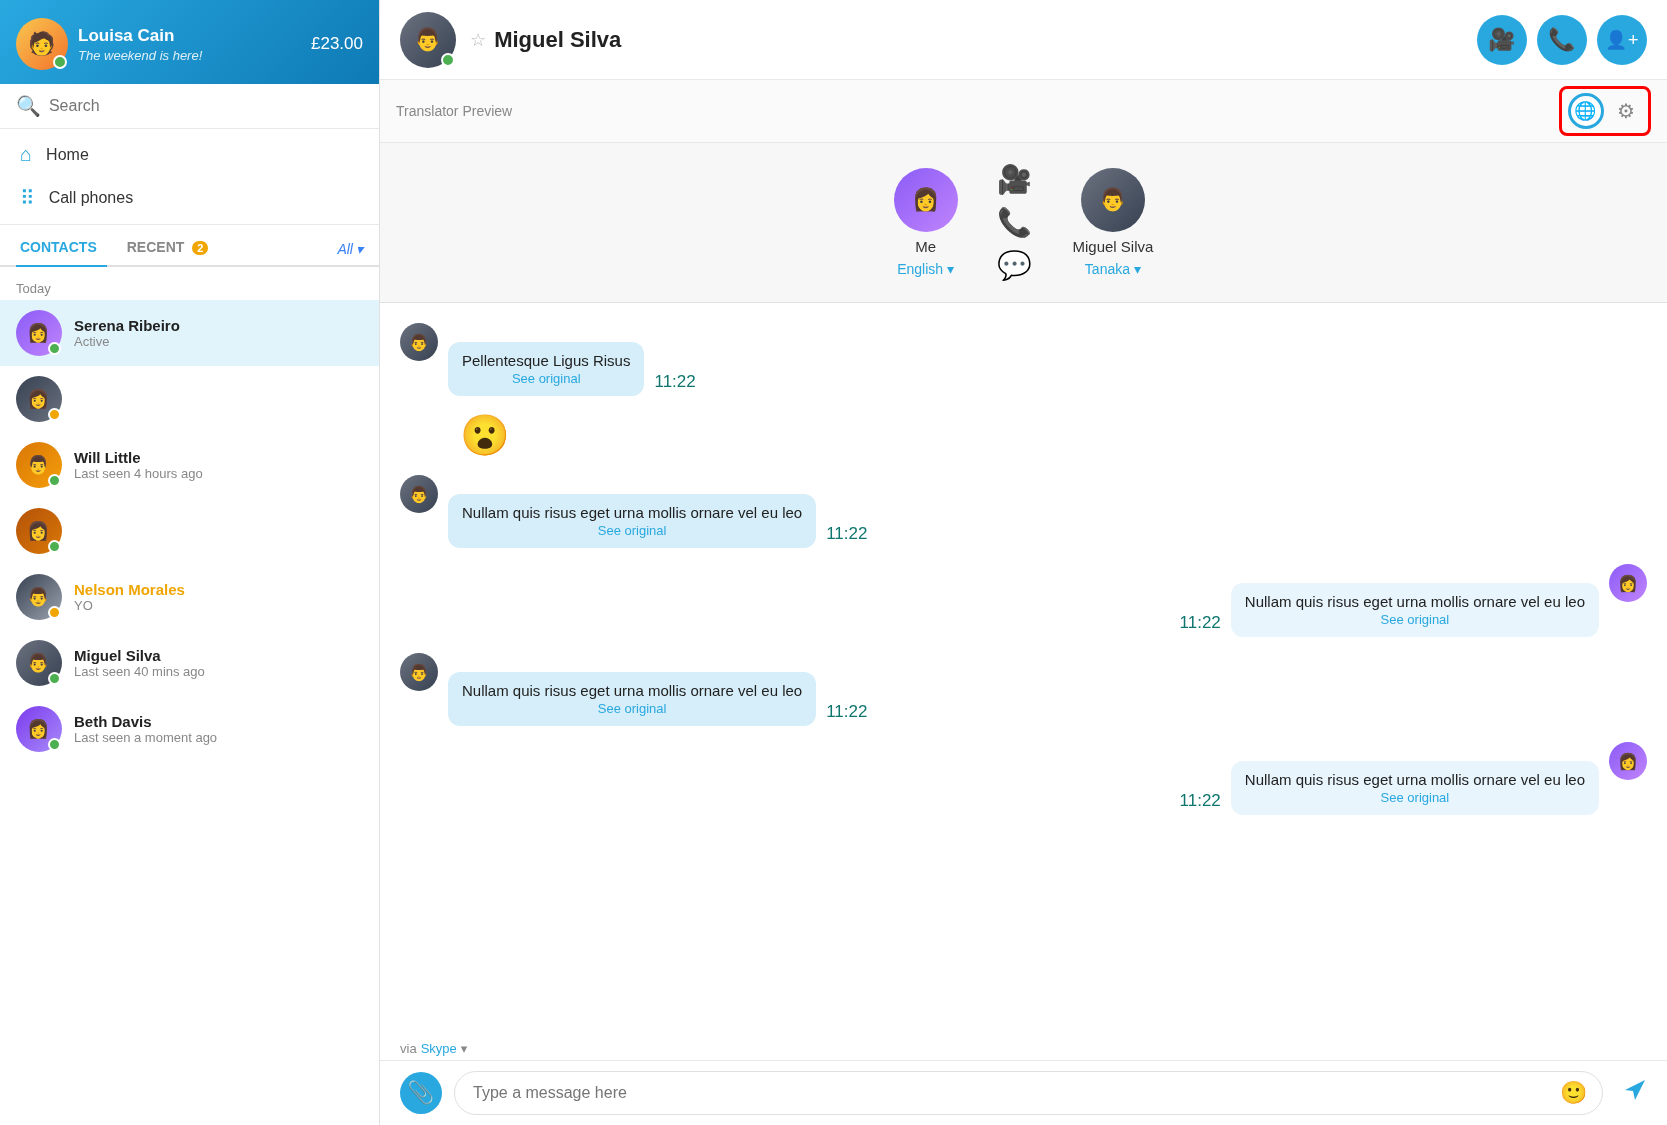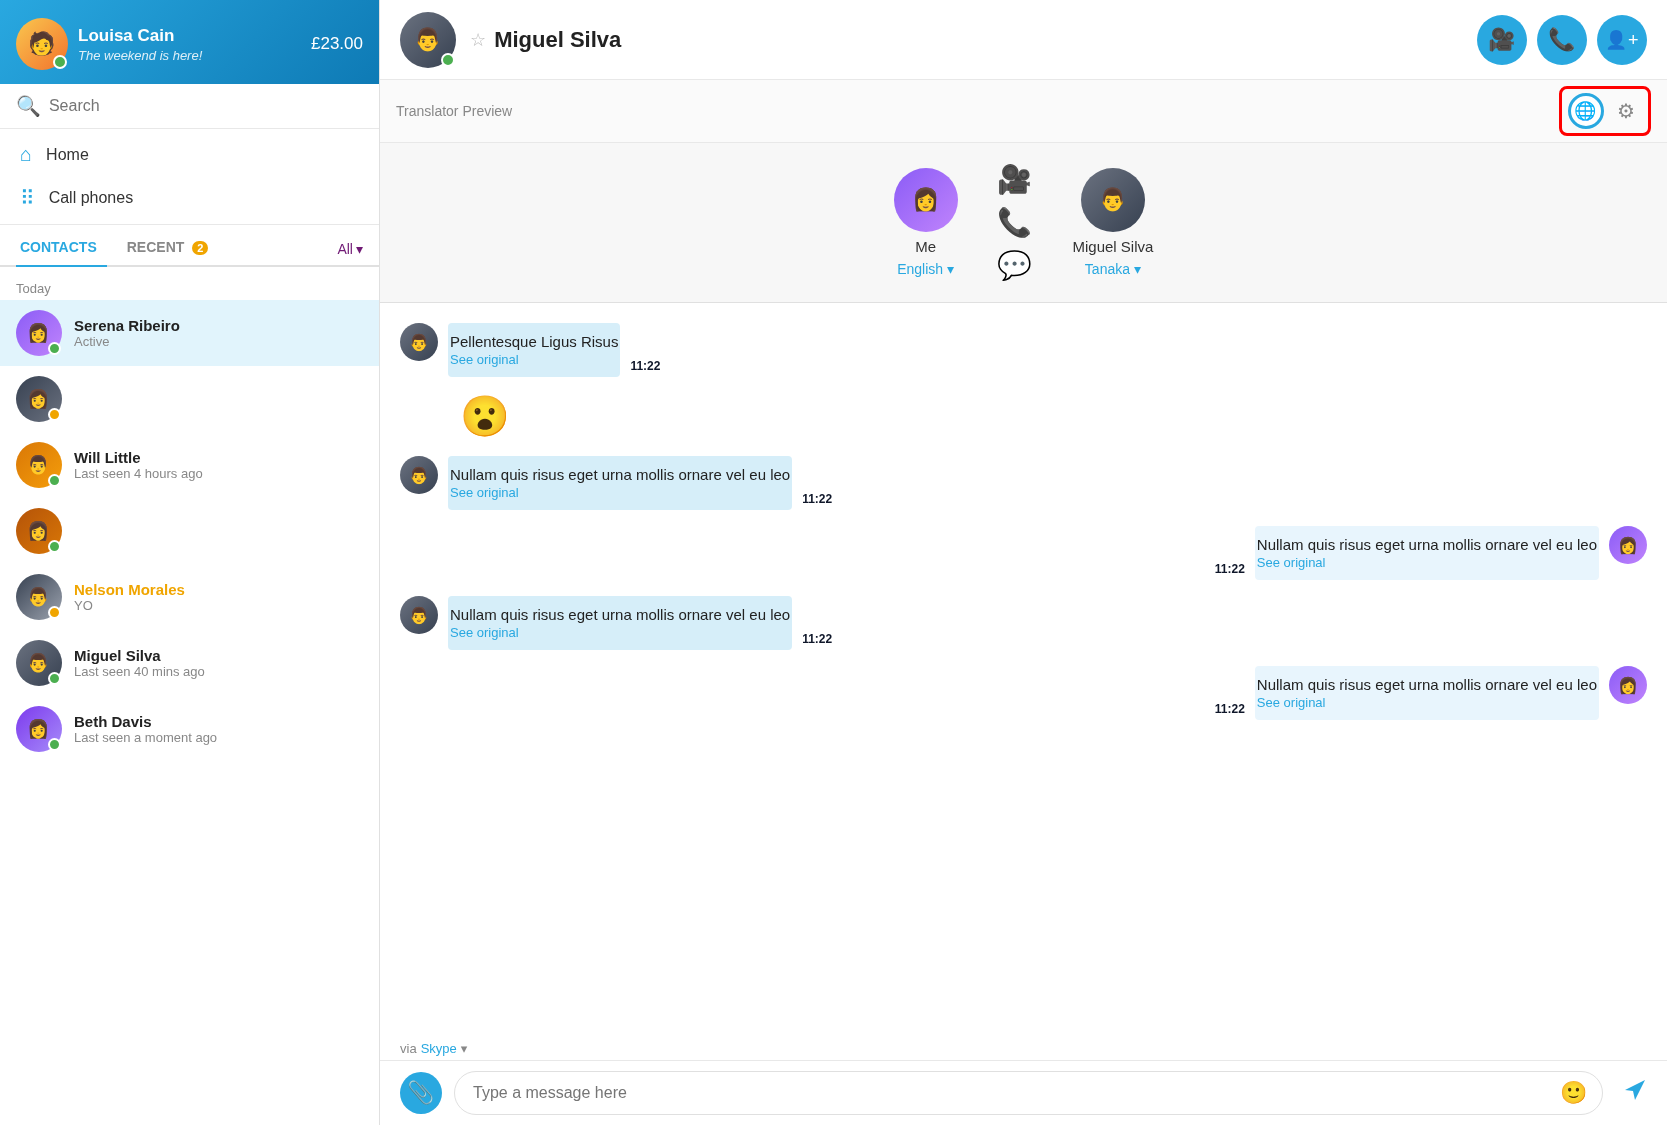--- a/index.html
+++ b/index.html
@@ -67,22 +67,22 @@
     .tab-btn.active { color: #29a8e0; }
     .tab-btn.active::after {
       content: ''; position: absolute; bottom: -2px; left: 0; right: 0;
       height: 2px; background: #29a8e0;
     }
     .tab-badge {
       background: #f0a500; color: #fff; border-radius: 10px;
       font-size: 11px; padding: 1px 5px; margin-left: 4px;
     }
     .tab-all {
-      margin-left: auto; color: #701a75; font-size: 14px; cursor: pointer;
-      display: flex; align-items: center; gap: 3px;
+      margin-left: auto; color: #3b82f6; font-size: 14px; cursor: pointer;
+      display: flex; align-items: center; gap: 3px; font-style: italic;
     }
 
     .contacts-list { flex: 1; overflow-y: auto; padding-top: 4px; }
     .section-label { font-size: 13px; color: #888; padding: 10px 16px 4px 16px; font-weight: 500; }
     .contact-item {
       display: flex; align-items: center; gap: 12px; padding: 10px 16px;
       cursor: pointer;
     }
     .contact-item.active { background: #e1f4fc; }
     .contact-avatar { position: relative; flex-shrink: 0; }
@@ -171,27 +171,28 @@
       color: #29a8e0; font-size: 14px; font-weight: 500;
     }
     .translator-icons { display: flex; flex-direction: column; gap: 10px; align-items: center; }
 
     
     .messages-area { flex: 1; overflow-y: auto; padding: 20px 20px 10px 20px; background: #fff; }
     .msg-row { display: flex; align-items: flex-start; gap: 10px; margin-bottom: 16px; }
     .msg-row.right { flex-direction: row-reverse; }
     .msg-avatar { width: 38px; height: 38px; border-radius: 50%; background: #ccc; flex-shrink: 0; display: flex; align-items: center; justify-content: center; font-size: 16px; overflow: hidden; }
     .msg-bubble {
-      background: #d6eef9; border-radius: 4px; padding: 10px 2px;
+      background: #d6eef9; border-radius: 12px; padding: 10px 14px;
       max-width: 620px;
+      margin-top: 19px;
     }
     .msg-bubble.right { background: #e8f5fd; }
     .msg-text { font-size: 15px; color: #222; }
-    .msg-see-original { color: #29a8e0; font-size: 13px; cursor: pointer; margin-top: 2px; }
-    .msg-time { font-size: 12px; color: #0f172a; align-self: flex-end; white-space: nowrap; margin-bottom: 4px; font-weight: bold; }
+    .msg-see-original { color: #29a8e0; font-size: 13px; cursor: pointer; margin-top: 2px; text-align: center; }
+    .msg-time { font-size: 17px; color: #0f766e; align-self: flex-end; white-space: nowrap; margin-bottom: 4px; }
     .emoji-row { font-size: 40px; margin-bottom: 16px; padding-left: 60px; }
 
     
     .via-row { padding: 4px 20px 4px 20px; font-size: 13px; color: #888; display: flex; align-items: center; gap: 4px; }
     .via-link { color: #29a8e0; cursor: pointer; font-size: 13px; }
 
     
     .message-input-row {
       display: flex; align-items: center; padding: 10px 20px; gap: 12px;
       border-top: 1px solid #e8e8e8; background: #fff;

